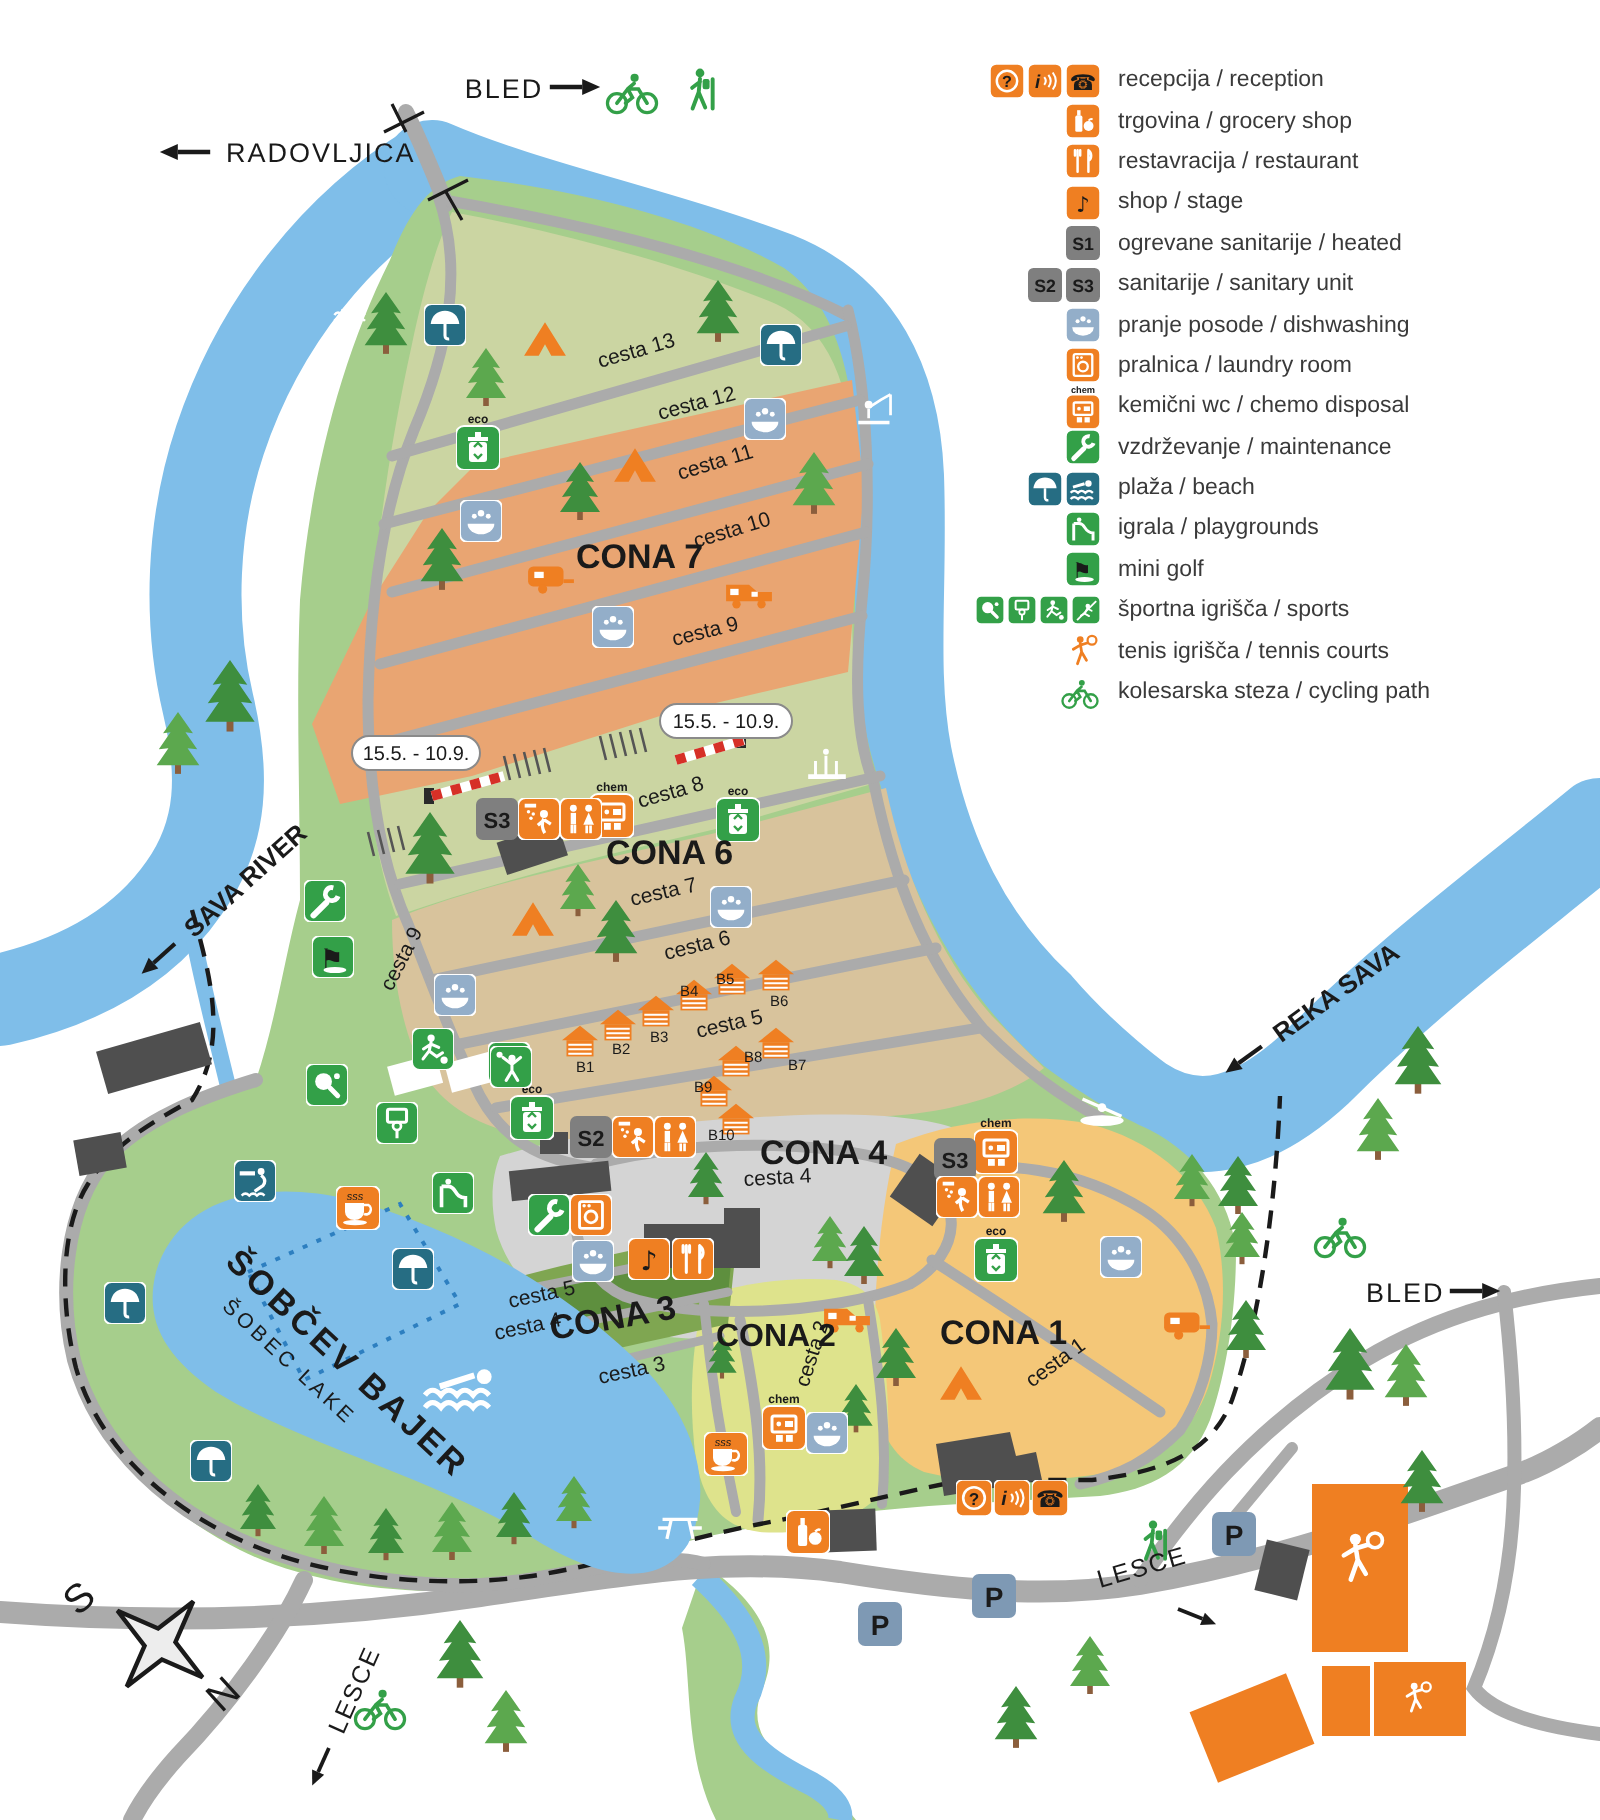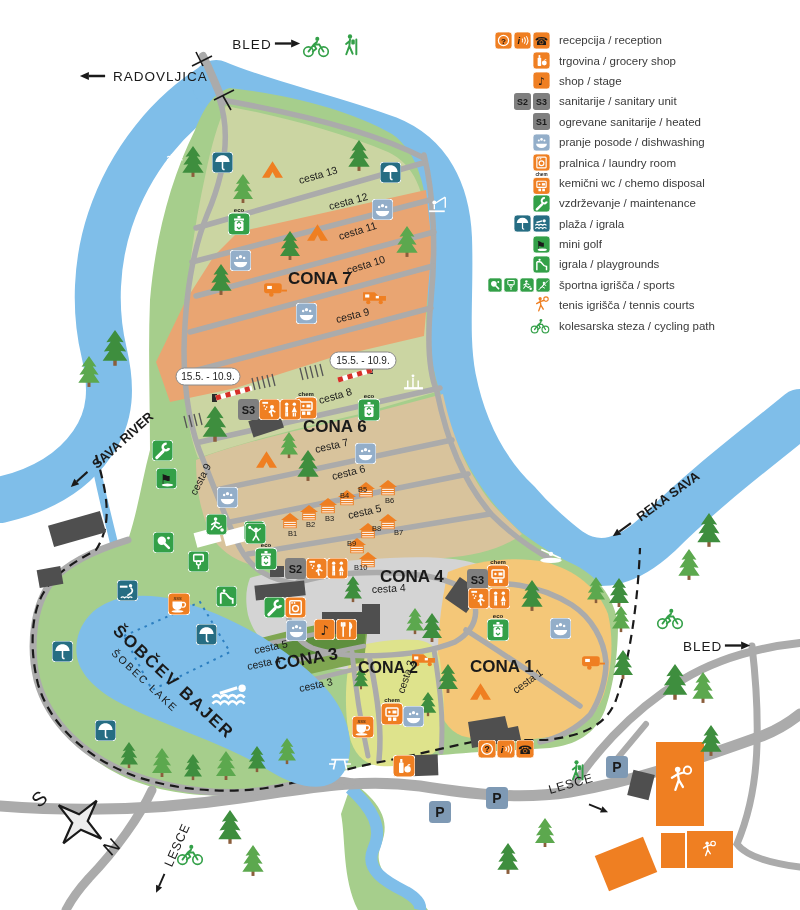--- a/index.html
+++ b/index.html
@@ -616,46 +616,54 @@
     <span class="lic">
           <svg width="17" height="17" viewBox="0 0 22 22" class="org">
             <use href="#s-grocery"></use>
           </svg>
         </span>
     <span class="llb">trgovina / grocery shop</span>
   </div>
   <div class="lrow">
     <span class="lic">
           <svg width="17" height="17" viewBox="0 0 22 22" class="org">
+            <use href="#s-restaurant"></use>
+          </svg>
+        </span>
+    <span class="llb">restavracija / restaurant</span>
+  </div>
+  <div class="lrow">
+    <span class="lic">
+          <svg width="17" height="17" viewBox="0 0 22 22" class="org">
             <use href="#s-note"></use>
           </svg>
         </span>
     <span class="llb">shop / stage</span>
+  </div>
+  <div class="lrow">
+    <span class="lic">
+          <svg width="17" height="17" viewBox="0 0 22 22" class="bdg">
+            <use href="#s-badge-s1"></use>
+          </svg>
+        </span>
+    <span class="llb">ogrevane sanitarije / heated</span>
   </div>
   <div class="lrow">
     <span class="lic">
       <svg width="17" height="17" viewBox="0 0 22 22" class="bdg">
             <use href="#s-badge-s2"></use>
           </svg>
       <svg width="17" height="17" viewBox="0 0 22 22" class="bdg">
             <use href="#s-badge-s3"></use>
           </svg>
     </span>
     <span class="llb">sanitarije / sanitary unit</span>
   </div>
   <div class="lrow">
     <span class="lic">
-          <svg width="17" height="17" viewBox="0 0 22 22" class="bdg">
-            <use href="#s-badge-s1"></use>
-          </svg>
-        </span>
-    <span class="llb">ogrevane sanitarije / heated</span>
-  </div>
-  <div class="lrow">
-    <span class="lic">
           <svg width="17" height="17" viewBox="0 0 22 22" class="dsh">
             <use href="#s-dishes"></use>
           </svg>
         </span>
     <span class="llb">pranje posode / dishwashing</span>
   </div>
   <div class="lrow">
     <span class="lic">
           <svg width="17" height="17" viewBox="0 0 22 22" class="org">
             <use href="#s-laundry"></use>
@@ -681,40 +689,40 @@
   </div>
   <div class="lrow">
     <span class="lic">
       <svg width="17" height="17" viewBox="0 0 22 22" class="teal">
             <use href="#s-umbrella"></use>
           </svg>
       <svg width="17" height="17" viewBox="0 0 22 22" class="teal">
             <use href="#s-swim"></use>
           </svg>
     </span>
-    <span class="llb">plaža / igrala</span>
+    <span class="llb">plaža / beach</span>
+  </div>
+  <div class="lrow">
+    <span class="lic">
+          <svg width="17" height="17" viewBox="0 0 22 22" class="grn">
+            <use href="#s-slide"></use>
+          </svg>
+        </span>
+    <span class="llb">igrala / playgrounds</span>
   </div>
   <div class="lrow">
     <span class="lic">
           <svg width="17" height="17" viewBox="0 0 22 22" class="grn">
             <use href="#s-golf"></use>
           </svg>
         </span>
     <span class="llb">mini golf</span>
   </div>
   <div class="lrow">
     <span class="lic">
-          <svg width="17" height="17" viewBox="0 0 22 22" class="grn">
-            <use href="#s-slide"></use>
-          </svg>
-        </span>
-    <span class="llb">igrala / playgrounds</span>
-  </div>
-  <div class="lrow">
-    <span class="lic">
       <svg width="16" height="16" viewBox="0 0 22 22" class="grn">
             <use href="#s-tabletennis"></use>
           </svg>
       <svg width="16" height="16" viewBox="0 0 22 22" class="grn">
             <use href="#s-basket"></use>
           </svg>
       <svg width="16" height="16" viewBox="0 0 22 22" class="grn">
             <use href="#s-football"></use>
           </svg>
       <svg width="16" height="16" viewBox="0 0 22 22" class="grn">

